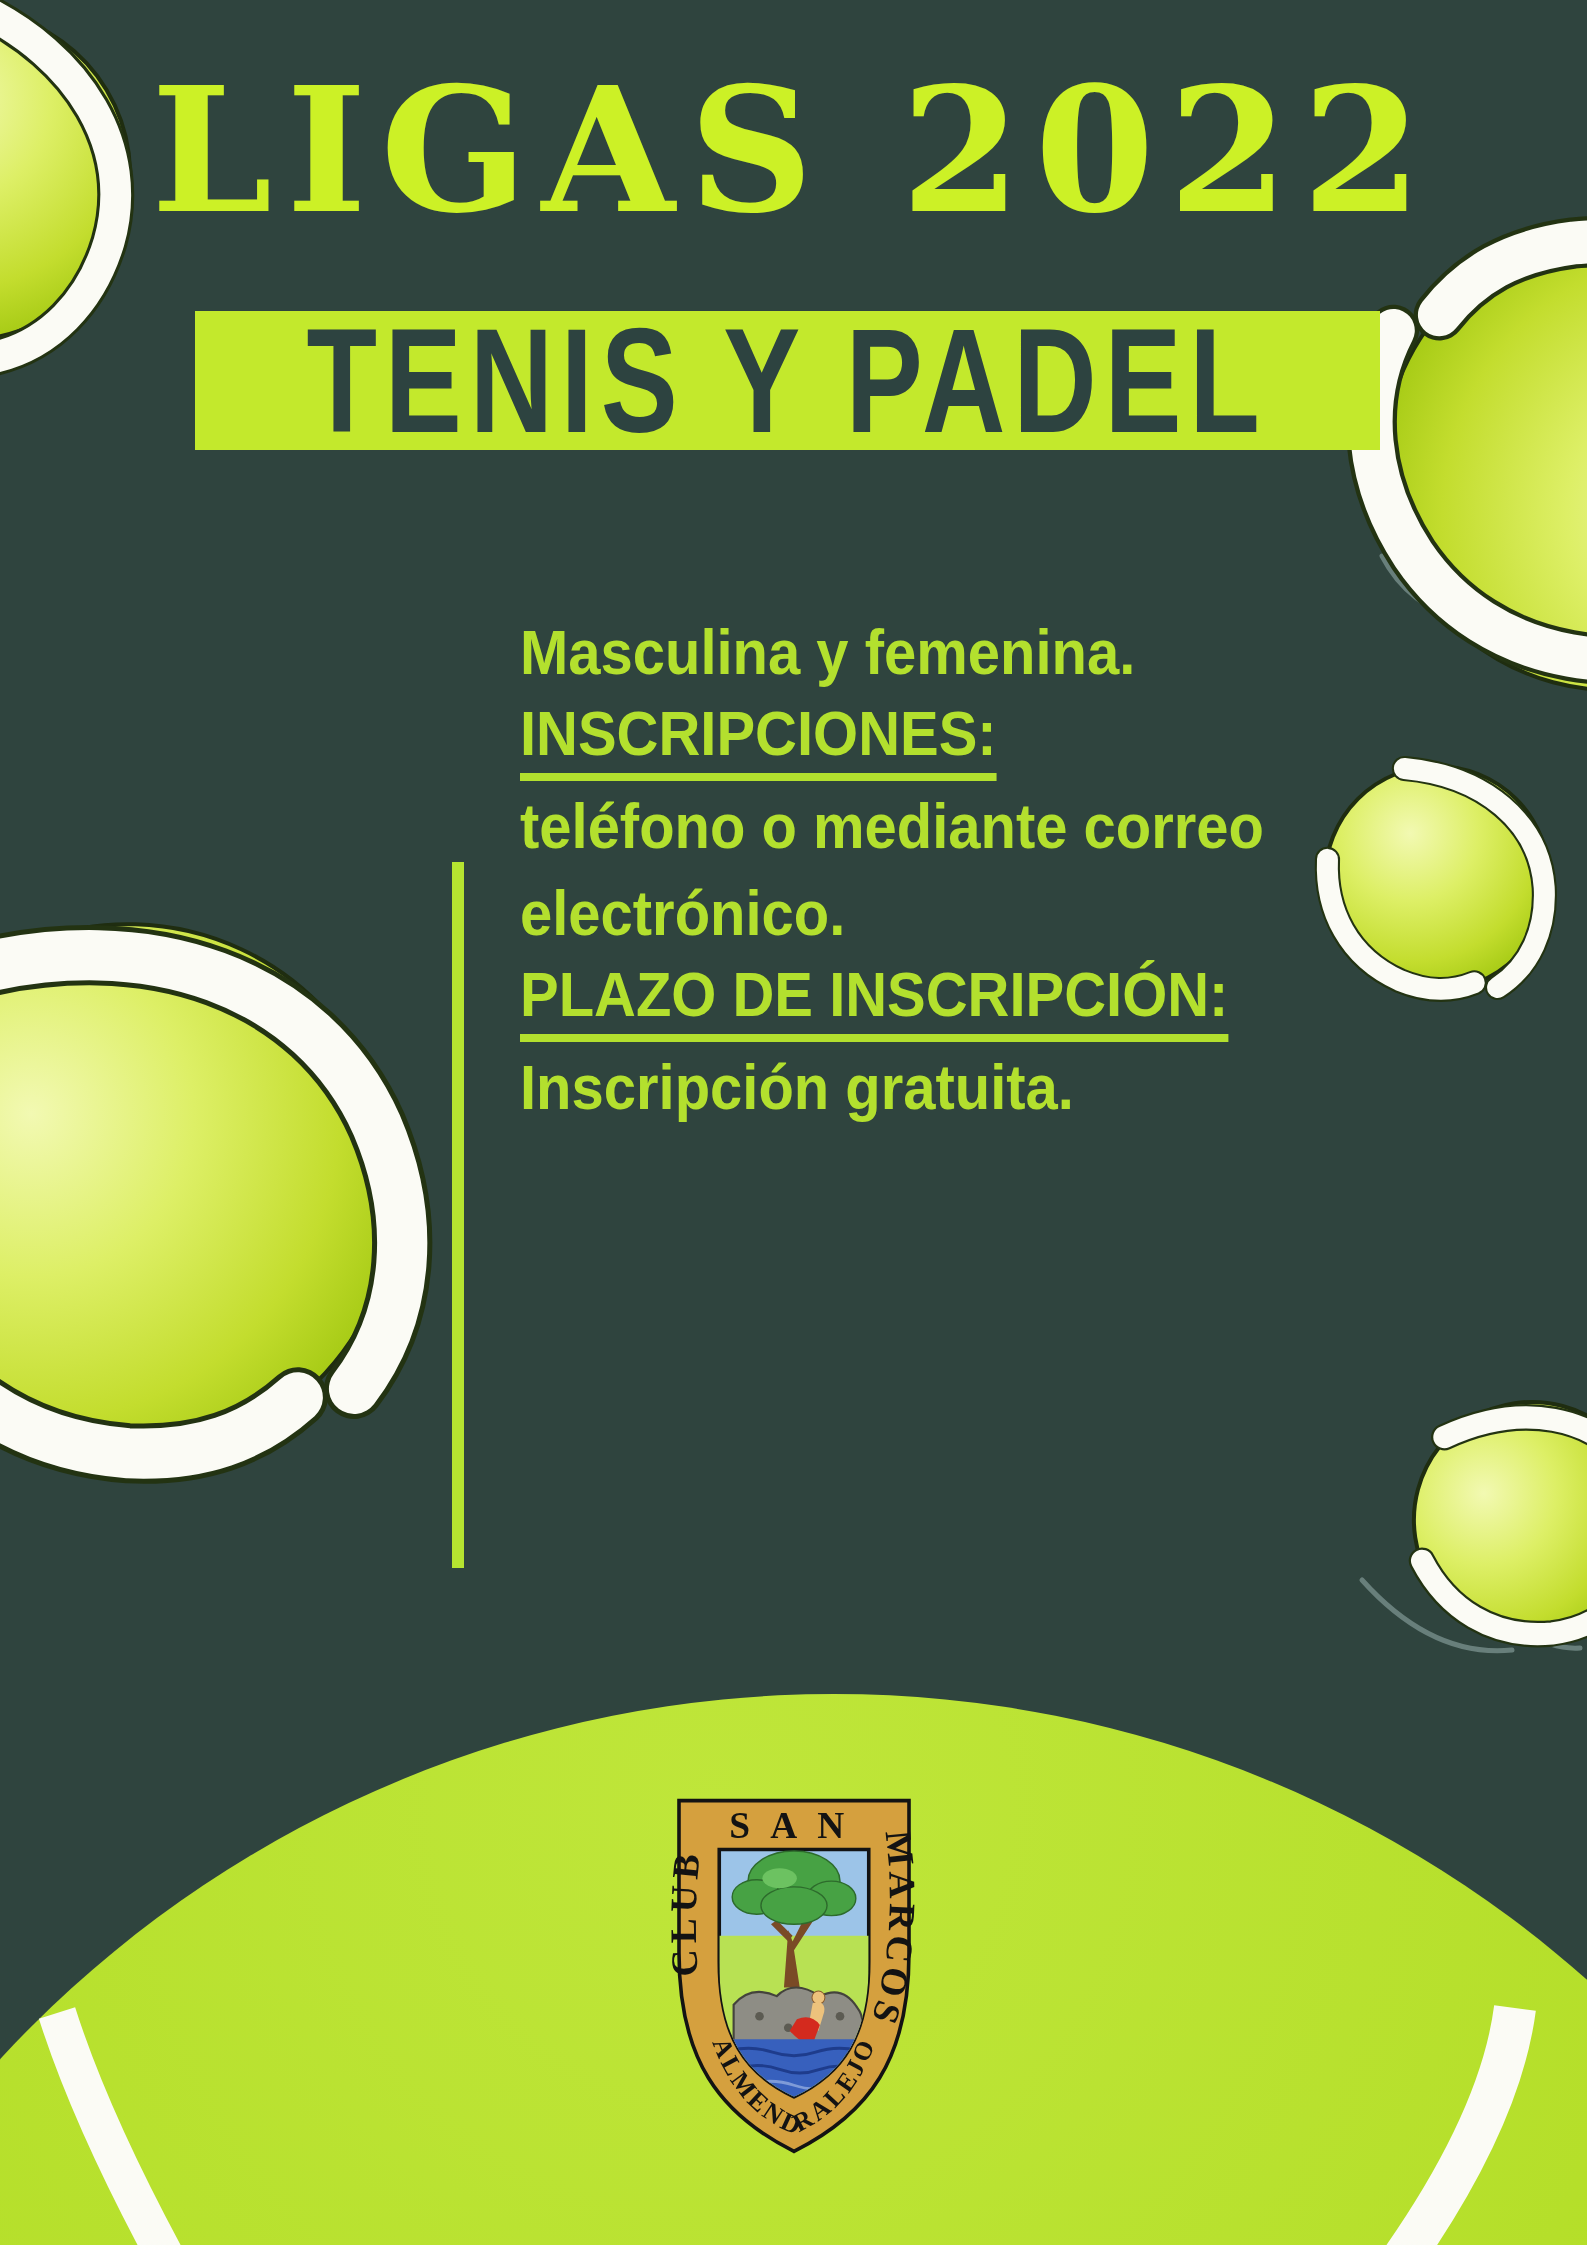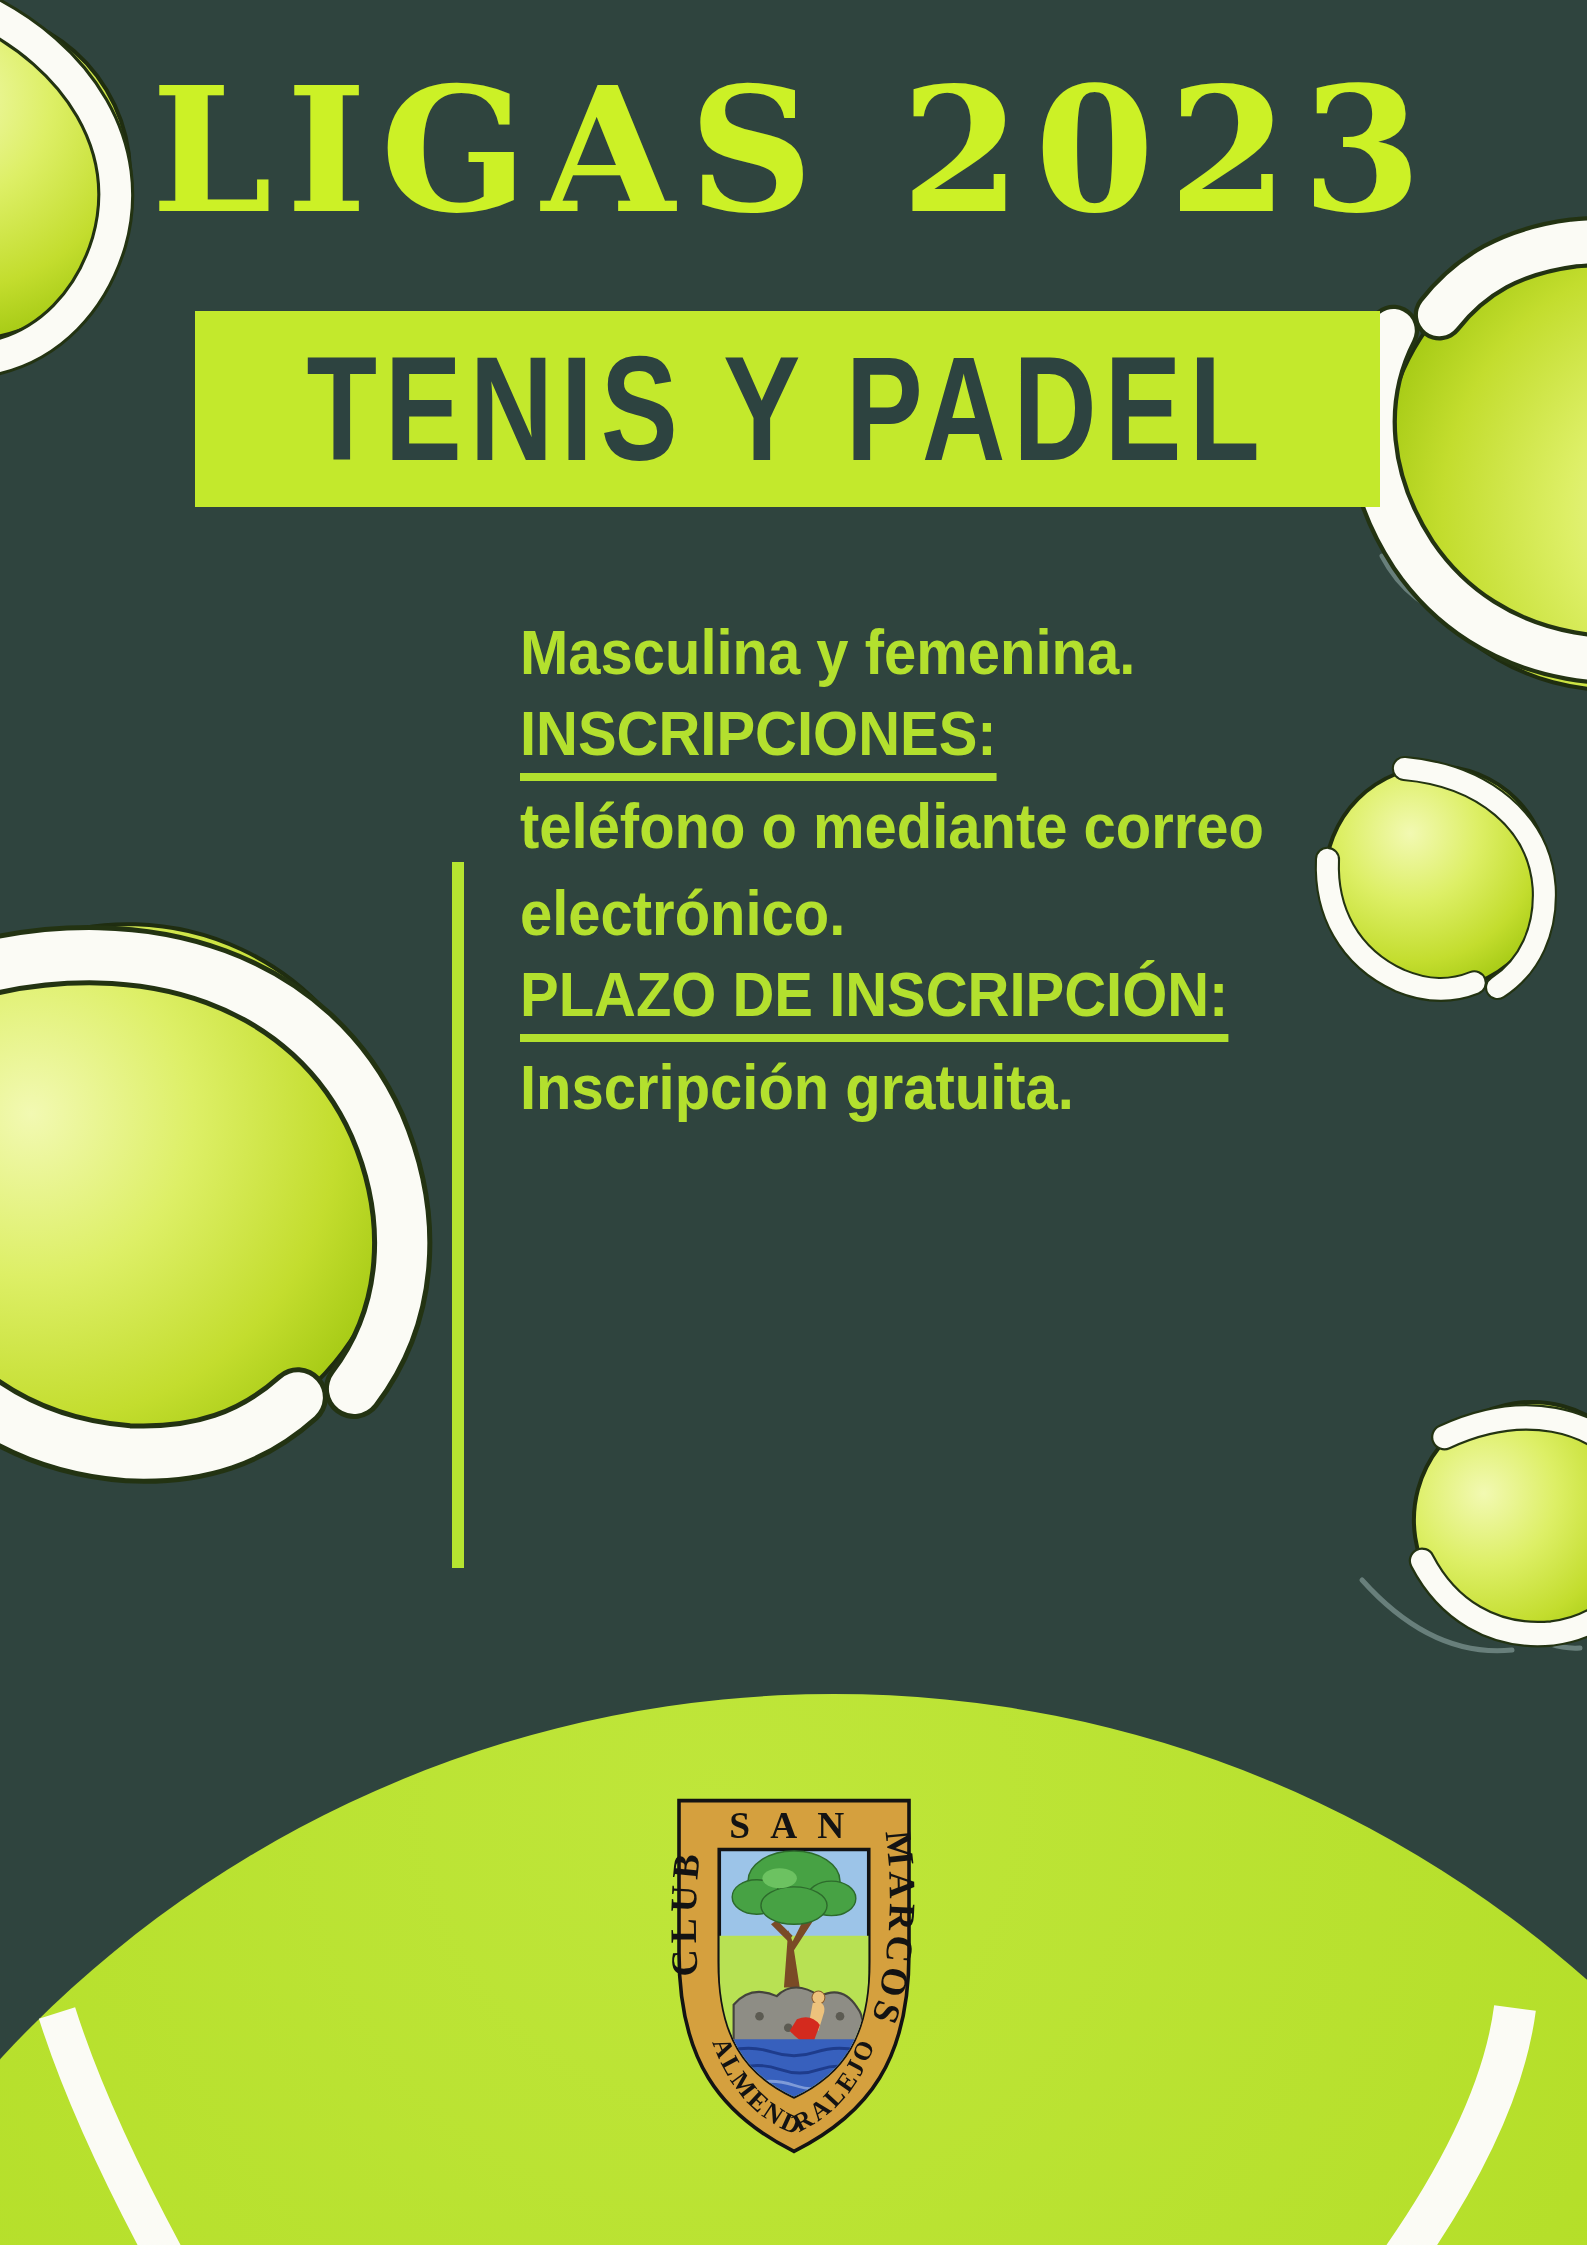--- a/index.html
+++ b/index.html
@@ -10,21 +10,21 @@
   svg{display:block;}
   .decor{position:absolute; left:0; top:0; z-index:0;}
 
   .title{
     position:absolute; left:0; right:0; top:52px; z-index:2;
     text-align:center; white-space:nowrap;
     font-family:"DejaVu Serif", serif; font-weight:bold;
     font-size:172px; letter-spacing:14px; color:#ccf126; line-height:1.15;
   }
   .banner{
-    position:absolute; left:195px; top:311px; width:1185px; height:196px; z-index:2;
+    position:absolute; left:195px; top:311px; width:1185px; height:139px; z-index:2;
     background:#c3e92c; display:flex; align-items:center; justify-content:center;
   }
   .banner .banner-text{
     display:inline-block; transform:scaleX(.78); transform-origin:center center;
     font-weight:bold; font-size:148px; letter-spacing:10px; color:#2d4340; white-space:nowrap;
   }
   .copy{position:absolute; left:520px; top:608px; z-index:2;}
   .line{height:87px; display:flex; align-items:center;}
   .line>span{
     display:inline-block; transform:scaleX(.92); transform-origin:left center;
@@ -92,21 +92,21 @@
       <use href="#ballProto" xlink:href="#ballProto" transform="translate(1532,1520) scale(2.46) rotate(-30)"></use>
     </g>
 
     <g>
       <circle cx="834" cy="2829" r="1135" fill="url(#gBig)"></circle>
       <path d="M 57,2013 Q 90,2117 166,2258" fill="none" stroke="#fbfbf5" stroke-width="38"></path>
       <path d="M 1515,2008 Q 1501,2117 1403,2258" fill="none" stroke="#fbfbf5" stroke-width="42"></path>
     </g>
   </svg>
 
-  <div class="title">LIGAS 2023</div>
+  <div class="title">LIGAS 2022</div>
 
   <div class="banner">
     <span class="banner-text">TENIS Y PADEL</span>
   </div>
 
   <div class="accent-bar"></div>
   <div class="copy">
     <div class="line">
         <span>Masculina y femenina.</span>
       </div>

